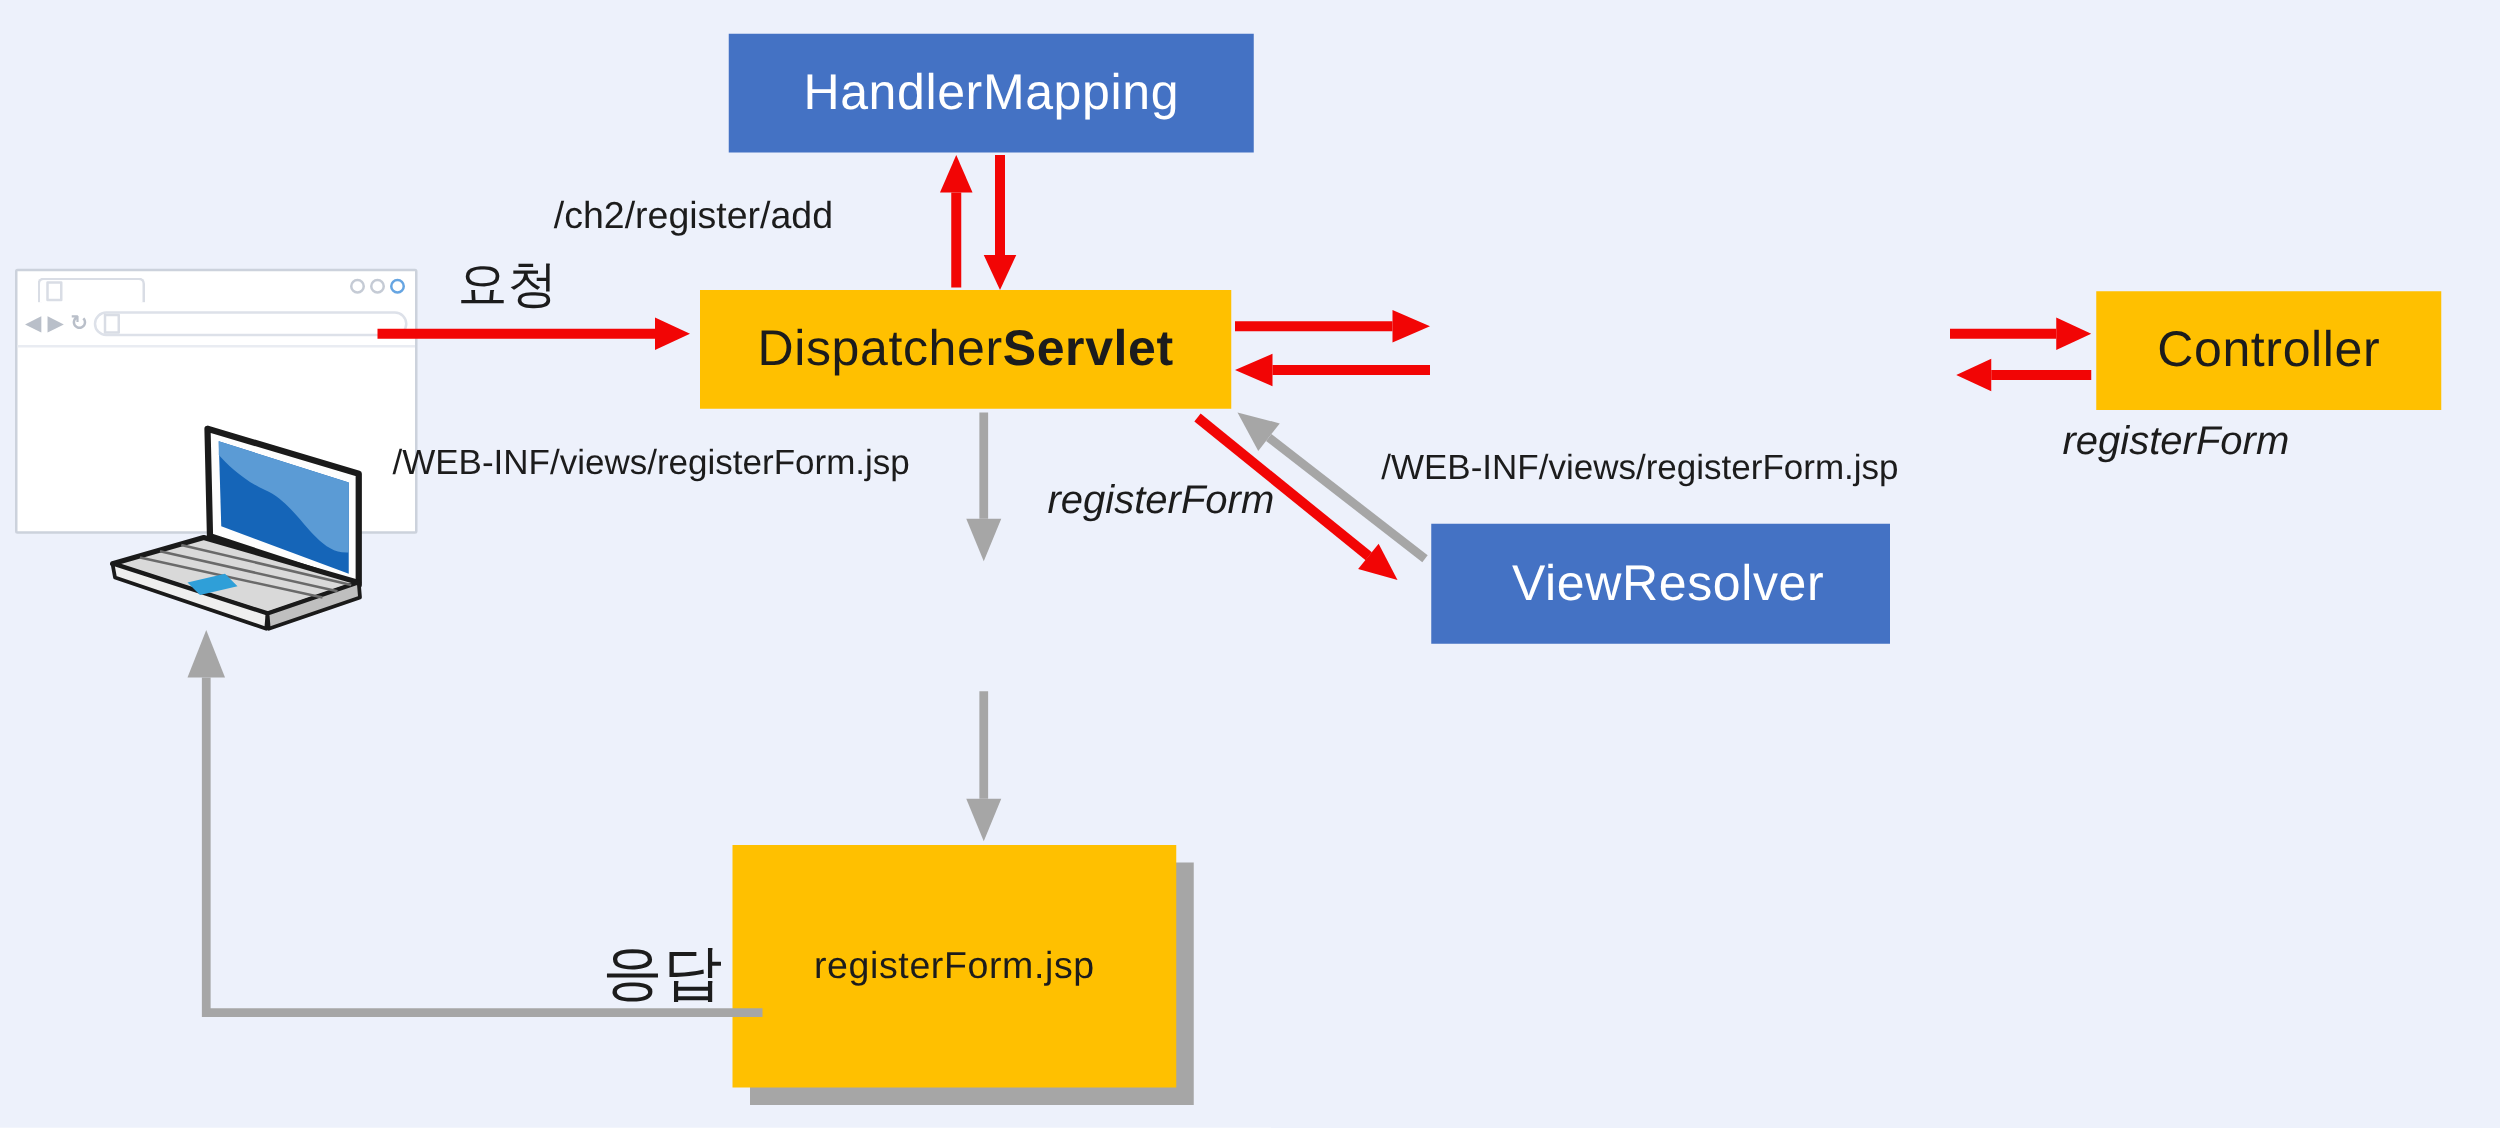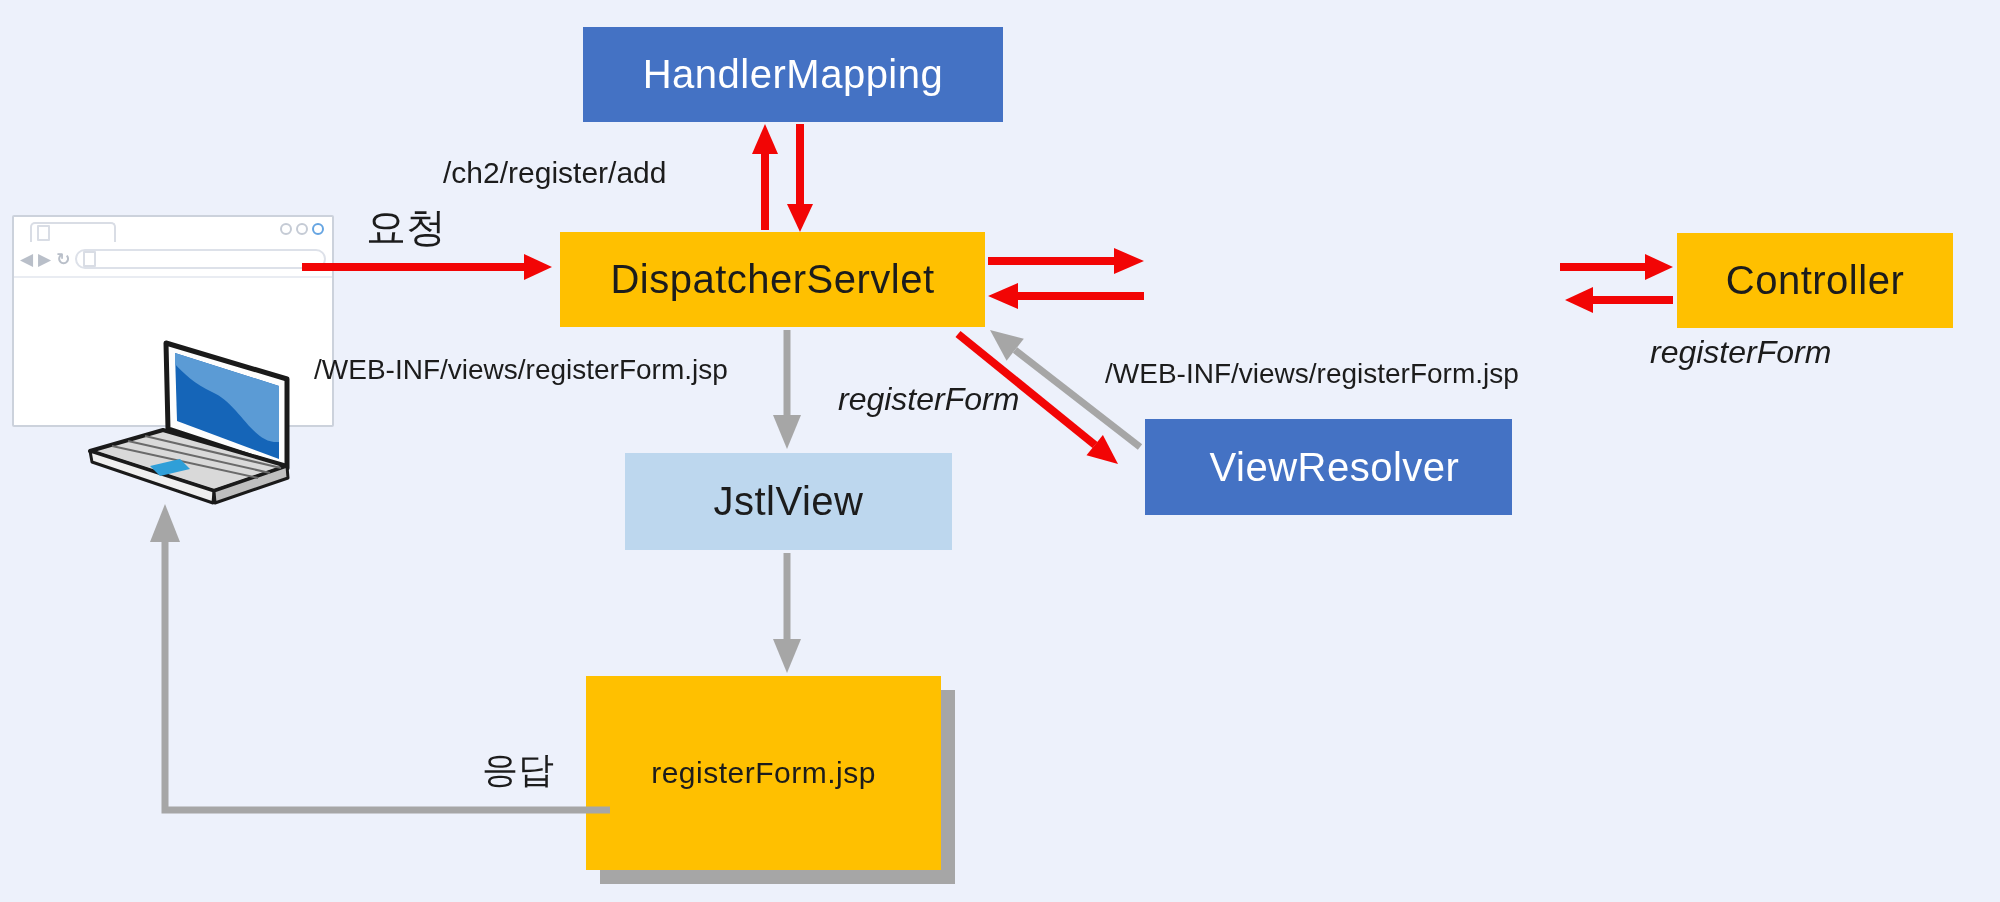--- a/index.html
+++ b/index.html
@@ -12,36 +12,36 @@
   #canvas{position:relative;width:2000px;height:902px;background:var(--background);overflow:hidden;}
 
   .node{position:absolute;display:flex;align-items:center;justify-content:center;
         font-size:40px;letter-spacing:.5px;white-space:nowrap;}
   .node.blue{background:var(--box-blue);color:var(--text-white);}
   .node.gold{background:var(--box-gold);color:var(--text-dark);align-items:center;}
   .node.lightblue{background:var(--box-lightblue);color:var(--text-dark);}
 
   #node-handler-mapping{left:583px;top:27px;width:420px;height:95px;}
   #node-dispatcher-servlet{left:560px;top:232px;width:425px;height:95px;font-size:40px;}
-  #node-dispatcher-servlet .bold{font-weight:normal;}
+  #node-dispatcher-servlet .bold{font-weight:bold;}
   #node-handler-adapter{left:1147px;top:237px;width:410px;height:95px;}
   #node-controller{left:1677px;top:233px;width:276px;height:95px;}
   #node-view-resolver{left:1145px;top:419px;width:355px;height:96px;padding-left:12px;}
   #node-jstl-view{left:625px;top:453px;width:327px;height:97px;}
   #node-register-form{left:586px;top:676px;width:355px;height:194px;font-size:30px;
         box-shadow:14px 14px 0 0 var(--shadow-gray);}
 
   .lbl{position:absolute;color:var(--text-dark);white-space:nowrap;}
   #label-mapping-path{left:443px;top:156px;font-size:30px;}
   #label-request{left:366px;top:200px;font-size:40px;}
   #label-view-path-left{left:314px;top:354px;font-size:28px;}
   #label-view-path-right{left:1105px;top:358px;font-size:28px;}
   #label-model-center{left:838px;top:381px;font-size:32px;font-style:italic;}
   #label-model-controller{left:1650px;top:334px;font-size:32px;font-style:italic;}
-  #label-response{left:482px;top:746px;font-size:36px;}
+  #label-response{left:482px;top:746px;font-size:48px;}
 
   
   #browser{position:absolute;left:12px;top:215px;width:322px;height:212px;background:#fff;
            border:2px solid var(--chrome-border);border-radius:2px;box-sizing:border-box;}
   #browser .tab{position:absolute;left:16px;top:5px;width:86px;height:20px;
            border:2px solid #d9dde5;border-bottom:none;border-radius:5px 5px 0 0;
            display:flex;align-items:center;padding-left:5px;box-sizing:border-box;}
   .page-icon{display:inline-block;width:9px;height:12px;border:2px solid #d9dde5;border-radius:1px;}
   #browser .circles{position:absolute;right:8px;top:6px;display:flex;gap:4px;}
   #browser .circles span{width:12px;height:12px;border-radius:50%;border:2px solid #c5cbd5;box-sizing:border-box;}
@@ -93,23 +93,20 @@
 
 
   <div class="node gold" id="node-controller">
     <span>Controller</span>
   </div>
 
   <div class="node blue" id="node-view-resolver">
     <span>ViewResolver</span>
   </div>
 
-  <div class="node lightblue" id="node-jstl-view">
-    <span>JstlView</span>
-  </div>
 
   <div class="node gold" id="node-register-form">
     <span>registerForm.jsp</span>
   </div>
 
   <svg class="overlay" width="2000" height="902" viewBox="0 0 2000 902">
 
     <g>
       <polygon points="166,343 287,379 287,468 168,429" fill="#fdfdfd" stroke="#1a1a1a" stroke-width="5" stroke-linejoin="round"></polygon>
       <polygon points="175,353 279,386 279,459 177,421" fill="#1565b8"></polygon>

